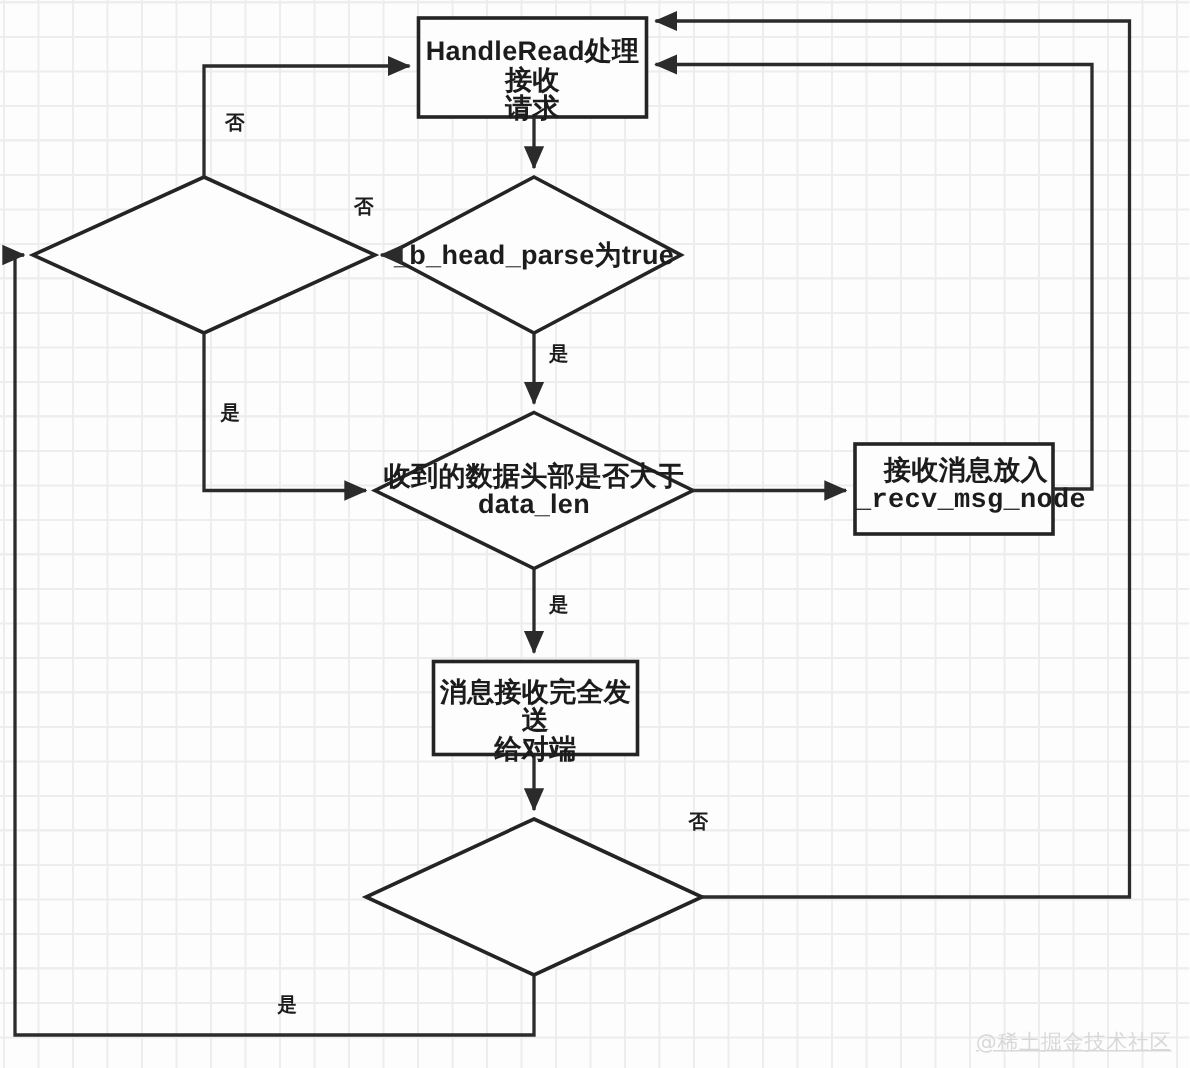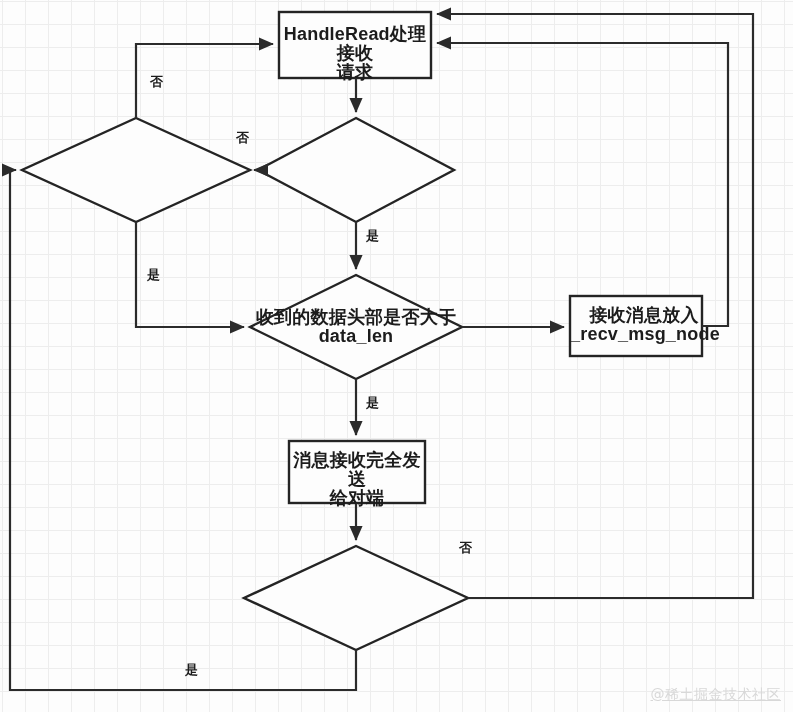--- a/index.html
+++ b/index.html
@@ -121,29 +121,30 @@
     <path class="edge-line" d="M 356 503 L 356 540" marker-end="url(#arrow)"></path>
 
     <path class="edge-line" d="M 468 598 L 753 598 L 753 14 L 437 14" marker-end="url(#arrow)"></path>
 
     <path class="edge-line" d="M 356 650 L 356 690 L 10 690 L 10 170 L 16 170" marker-end="url(#arrow)"></path>
   </svg>
 
   <div class="node-text" style="left:279px; top:25px; width:152px;">HandleRead处理接收
 请求</div>
 
+  <div class="node-text" style="left:262px; top:161px; width:188px;">_b_head_parse为true</div>
 
 
   <div class="node-text" style="left:252px; top:308px; width:208px;">收到的数据头部是否大于
 data_len</div>
 
-  <div class="node-text" style="left:570px; top:306px; width:148px;">接收消息放入
+  <div class="node-text" style="left:570px; top:306px; width:148px;font-family:Liberation Mono, monospace;">接收消息放入
 _recv_msg_node</div>
 
-  <div class="node-text" style="left:289px; top:452px; width:136px;font-family:Liberation Mono, monospace;">消息接收完全发送
+  <div class="node-text" style="left:289px; top:452px; width:136px;">消息接收完全发送
 给对端</div>
 
 
   <div class="edge-label" style="left:150px; top:74px;">否</div>
 
   <div class="edge-label" style="left:236px; top:130px;">否</div>
 
   <div class="edge-label" style="left:147px; top:267px;">是</div>
 
   <div class="edge-label" style="left:366px; top:228px;">是</div>

